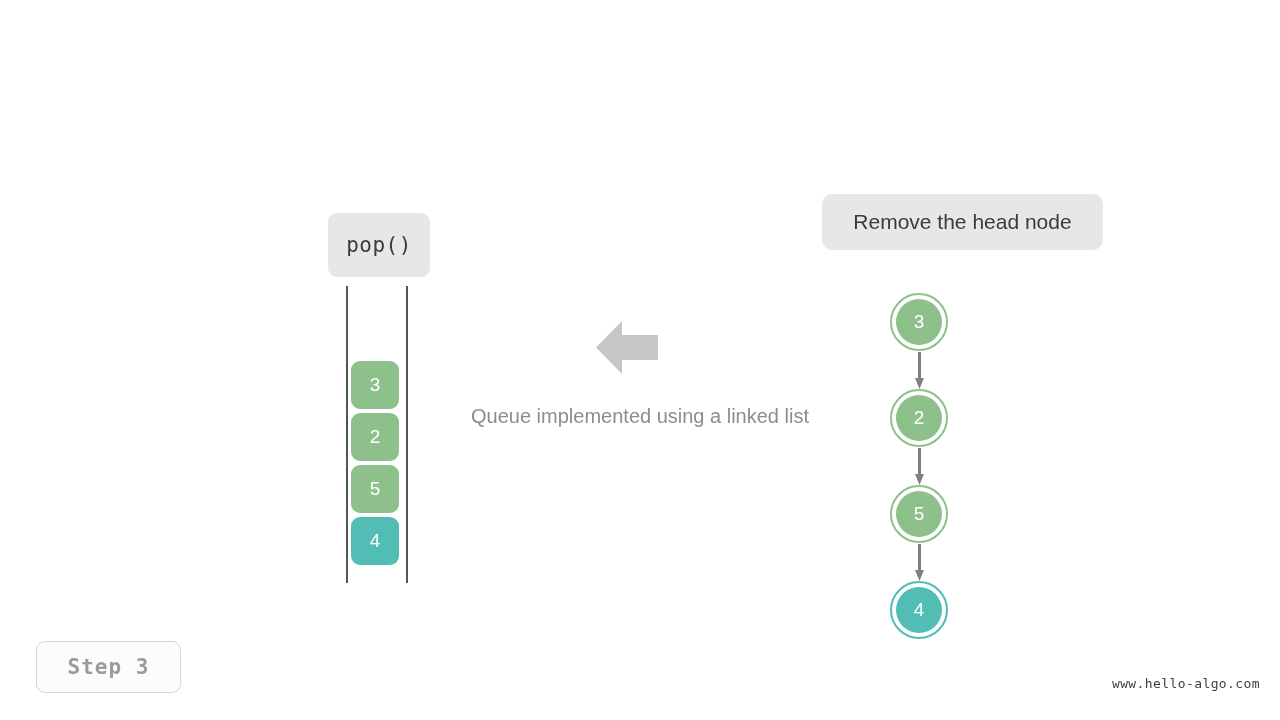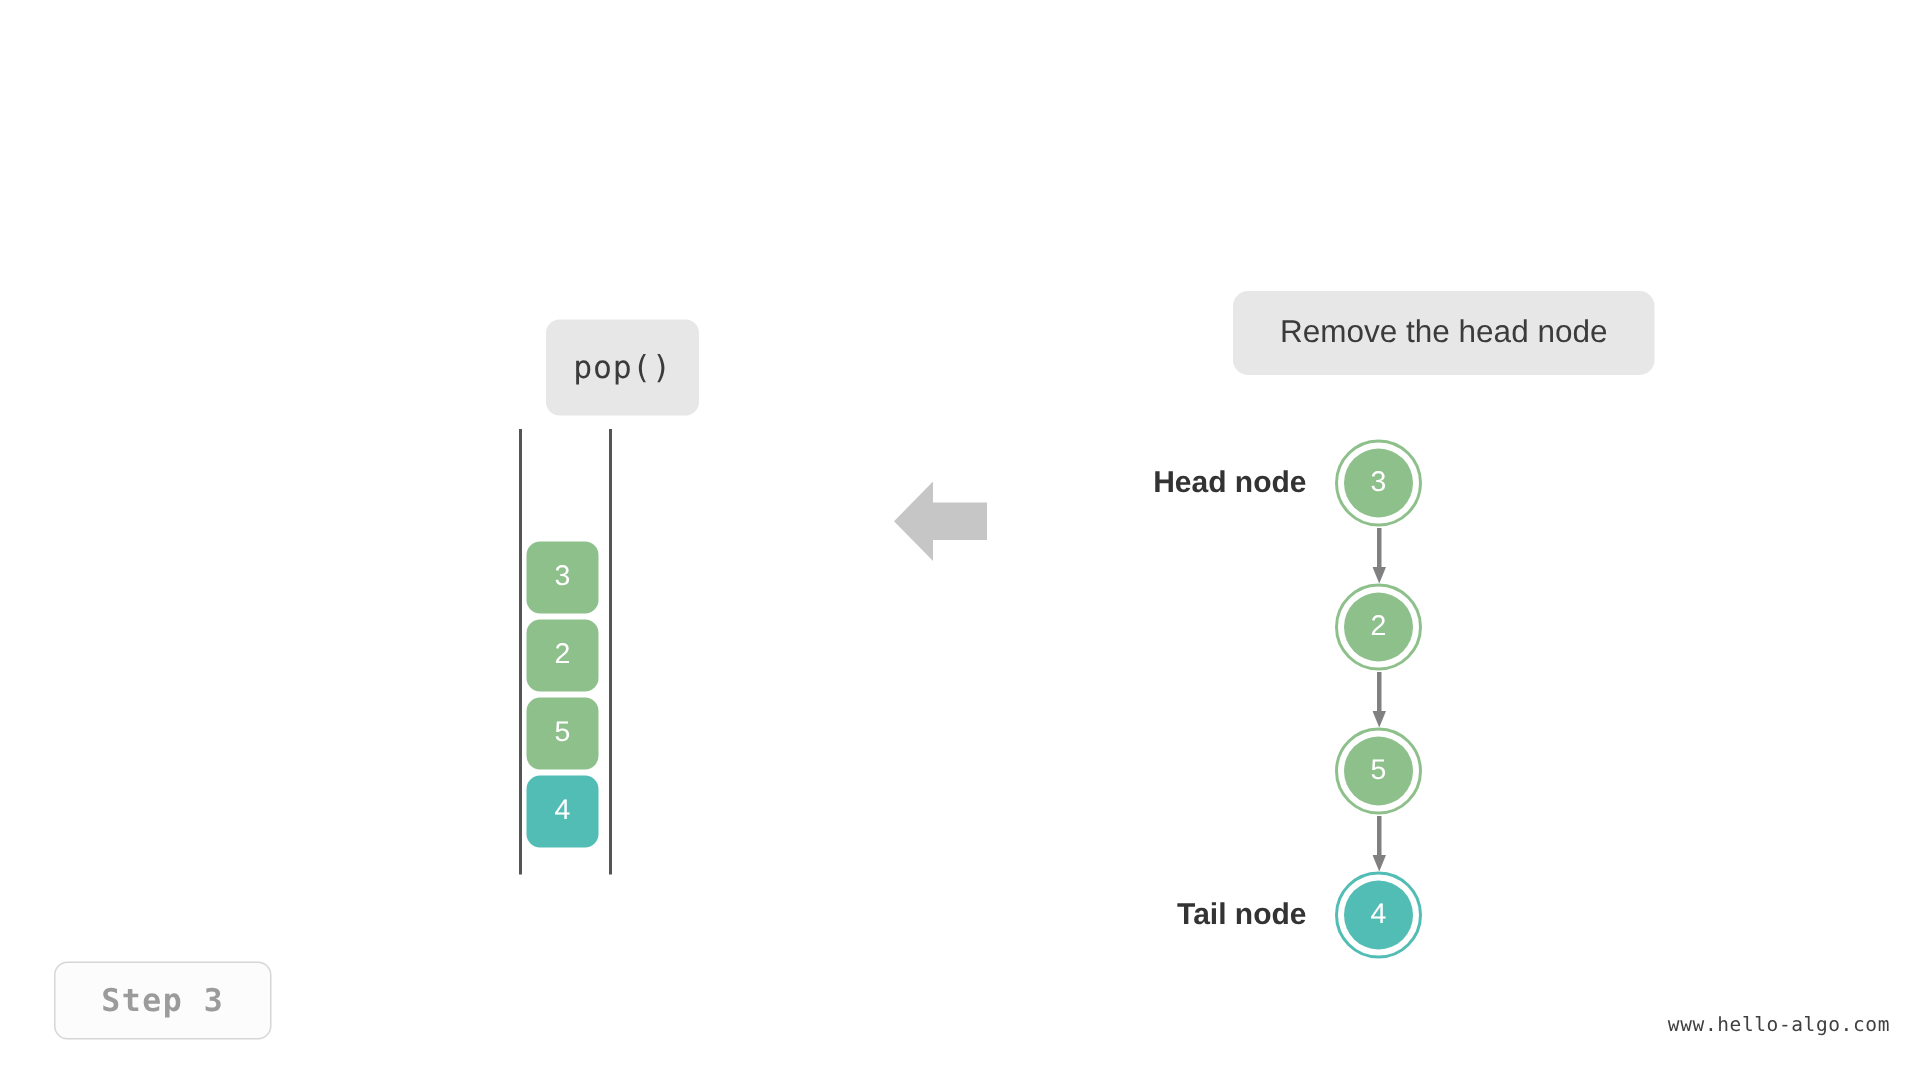--- a/index.html
+++ b/index.html
@@ -31,21 +31,20 @@
     box-sizing: border-box;
   }
   #op-pill {
     left: 328px;
     top: 213px;
     width: 102px;
     height: 64px;
     font-family: "DejaVu Sans Mono", "Liberation Mono", monospace;
     font-size: 21px;
     letter-spacing: 0.5px;
-    margin-left: 36px;
   }
   #action-pill {
     left: 822px;
     top: 194px;
     width: 281px;
     height: 56px;
     font-size: 21px;
     border-radius: 10px;
   }
 
@@ -208,23 +207,22 @@
         <span>4</span>
       </div>
     </div>
 
   <div id="flow-arrow">
     <svg width="62" height="55" viewBox="0 0 62 55" aria-hidden="true">
       <polygon points="0,27.5 26,1 26,15 62,15 62,40 26,40 26,54" fill="#c6c6c6"></polygon>
     </svg>
   </div>
 
-
-  <div class="node-label" id="label-head">Head node</div>
-  <div class="node-label" id="label-tail">Tail node</div>
+  <div id="caption">Queue implemented using a linked list</div>
+
 
   <div id="linked-list">
       <div class="link" style="top: 59px;"><svg width="9" height="38" viewBox="0 0 9 38" aria-hidden="true">
           <line x1="4.5" y1="0" x2="4.5" y2="28" stroke="#808080" stroke-width="3"></line>
           <polygon points="4.5,37 0,26 9,26" fill="#808080"></polygon>
         </svg></div>
       <div class="node green" style="top: 0px; border-color: rgb(142, 192, 140);">
         <div class="disc" style="background: rgb(142, 192, 140);">
           <span>3</span>
         </div>

